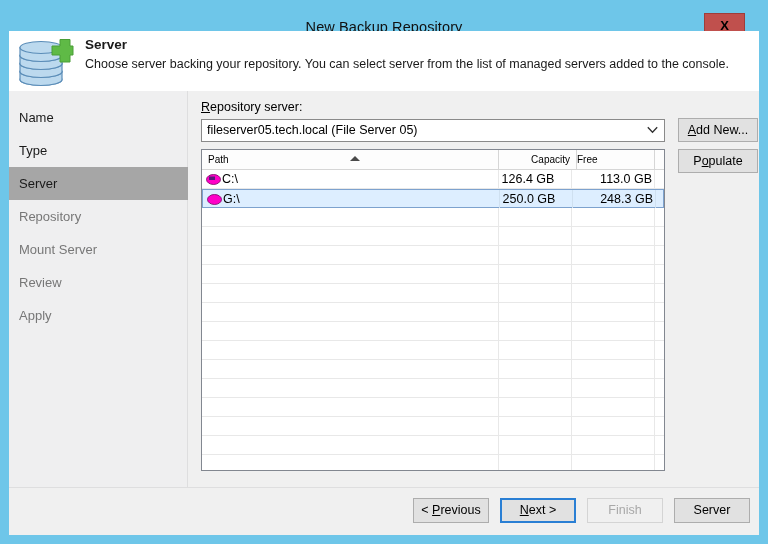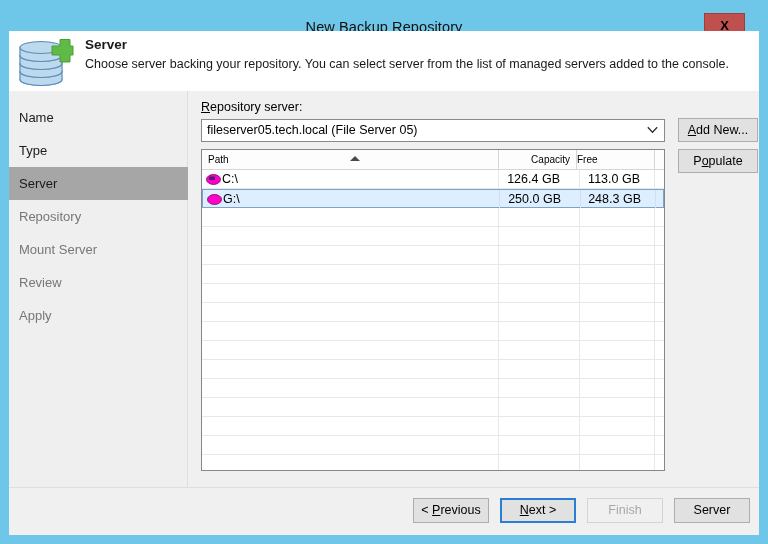--- a/index.html
+++ b/index.html
@@ -270,22 +270,22 @@
     top: 0;
     height: 18px;
     line-height: 18px;
     font-size: 12.5px;
     color: #000;
     box-sizing: border-box;
     overflow: hidden;
     white-space: nowrap;
   }
   .c-path { left: 0;    width: 297px; padding-left: 4px; border-right: 1px solid #e8e8e8; }
-  .c-cap  { left: 300px; width: 78px; padding-right: 19px; text-align: right; border-right: 1px solid #e8e8e8; }
-  .c-free { left: 375px; width: 78px; padding-right: 14px; text-align: right; border-right: 1px solid #e8e8e8; }
+  .c-cap  { left: 292px; width: 78px; padding-right: 9px; text-align: center; border-right: 1px solid #e8e8e8; }
+  .c-free { left: 375px; width: 78px; padding-right: 2px; text-align: right; border-right: 1px solid #e8e8e8; }
   .c-pad  { left: 453px; width: 9px; }
   .trow.selected .c-path,
   .trow.selected .c-cap,
   .trow.selected .c-free { border-right-color: #cfe0f0; }
 
   .drive-icon {
     display: inline-block;
     vertical-align: -3px;
     width: 15px;
     height: 13px;

